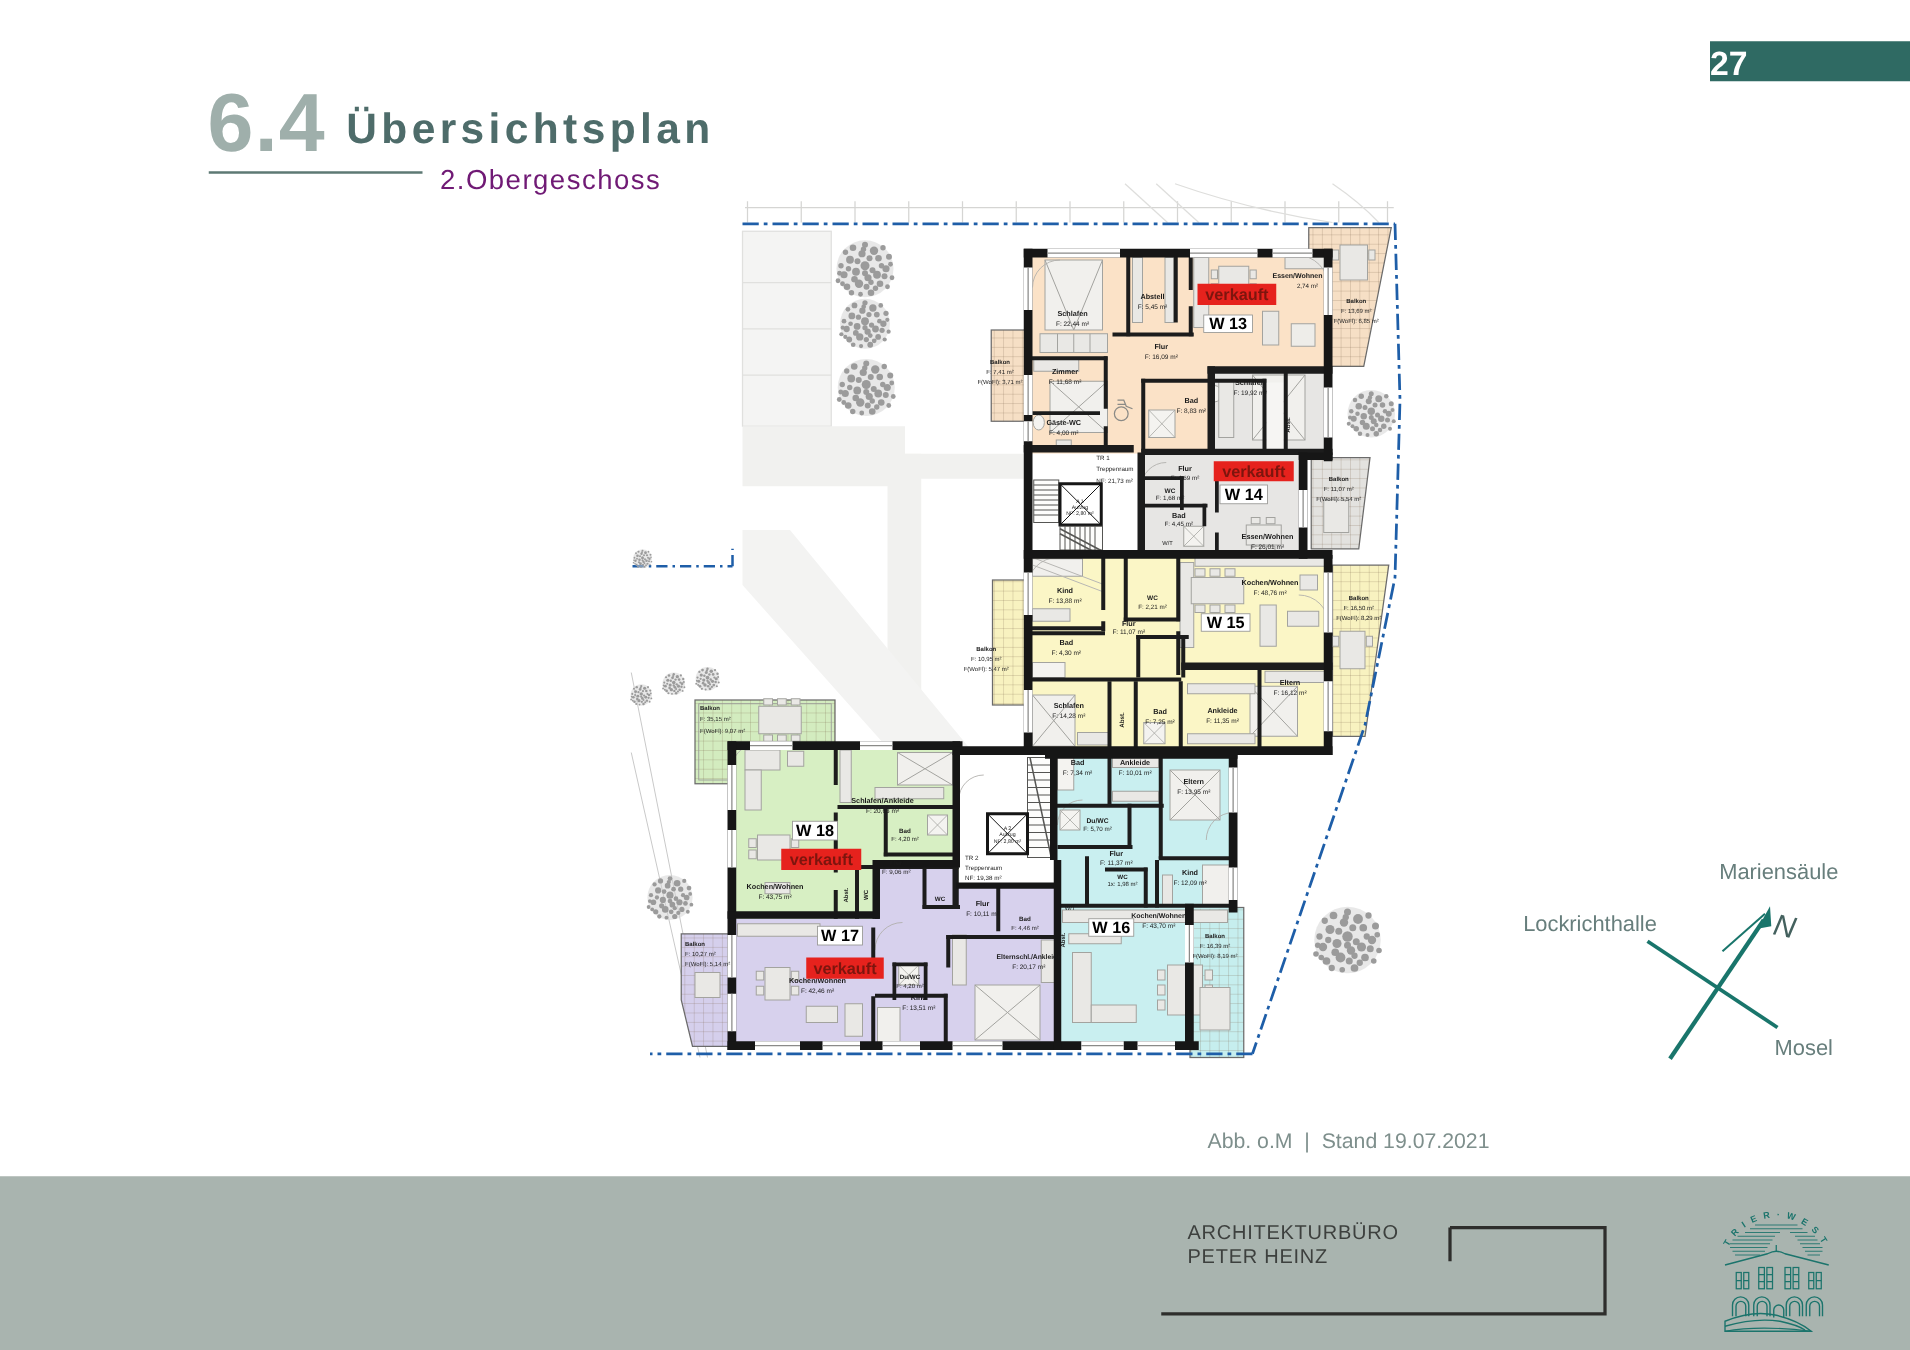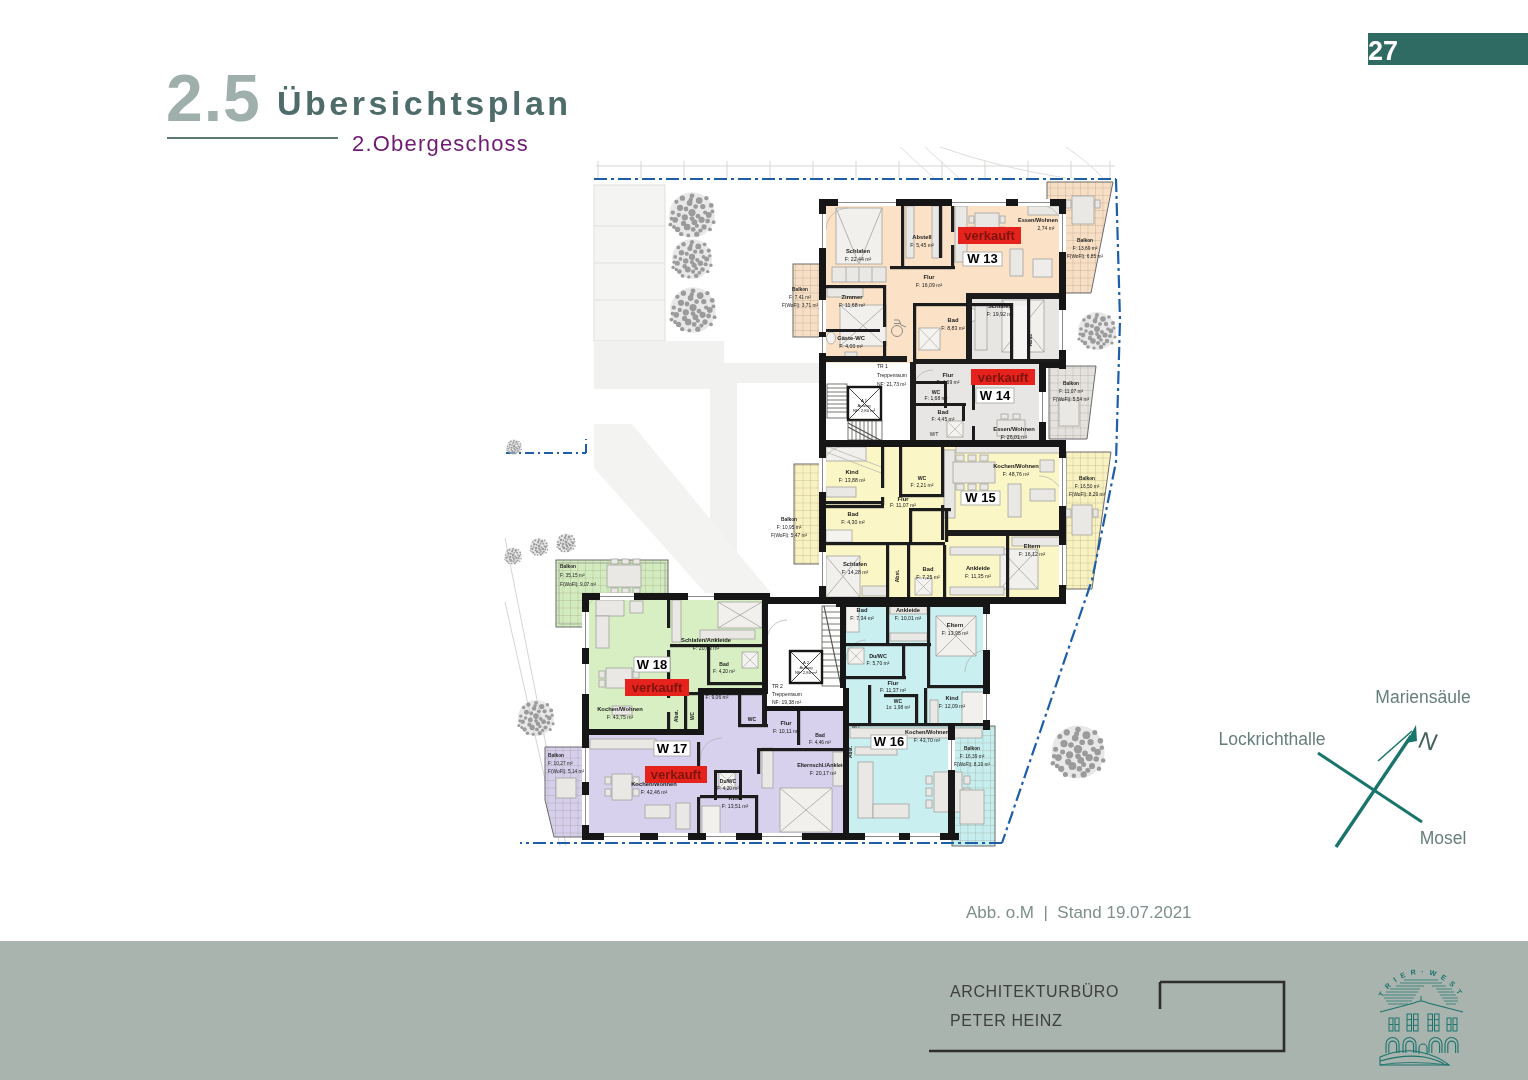--- a/index.html
+++ b/index.html
@@ -8,21 +8,21 @@
        font-family:"Liberation Sans", sans-serif;}
   .abs{position:absolute;}
 </style>
 </head>
 <body>
 
 <div class="abs" style="left:1368px;top:33px;width:160px;height:32px;background:#2f6a63;"></div>
 
 <div class="abs" style="left:1368px;top:36px;width:144px;height:28px;color:#ffffff;font-size:27px;font-weight:bold;text-align:left;">27</div>
 
-<div class="abs" style="left:166px;top:60px;color:#9fafab;font-size:66px;font-weight:bold;letter-spacing:1px;">2.5</div>
+<div class="abs" style="left:166px;top:60px;color:#9fafab;font-size:66px;font-weight:bold;letter-spacing:1px;">6.4</div>
 
 <div class="abs" style="left:277px;top:84px;color:#4e6c6a;font-size:34px;font-weight:bold;letter-spacing:3.5px;">Übersichtsplan</div>
 
 <div class="abs" style="left:167px;top:137px;width:171px;height:0;border-top:2px solid #5d7974;"></div>
 
 <div class="abs" style="left:352px;top:131px;color:#701a75;font-size:22px;letter-spacing:1.2px;">2.Obergeschoss</div>
 
 <svg class="abs" style="left:0;top:0;" width="1528" height="1080" viewBox="0 0 1528 1080">
 <defs>
   <pattern id="bgrid" width="7.5" height="7.5" patternUnits="userSpaceOnUse">
@@ -956,21 +956,21 @@
   <text x="1272" y="745" font-family="Liberation Sans, sans-serif" font-size="17.5" fill="#677e7c" text-anchor="middle">Lockrichthalle</text>
 
   <text x="1443" y="844" font-family="Liberation Sans, sans-serif" font-size="17.5" fill="#677e7c" text-anchor="middle">Mosel</text>
 </g>
 </svg>
 
 <div class="abs" style="left:966px;top:903px;width:500px;color:#7e8f8c;font-size:17px;">Abb. o.M &nbsp;|&nbsp; Stand 19.07.2021</div>
 
 <div class="abs" style="left:0;top:941px;width:1528px;height:139px;background:#a9b4af;"></div>
 
-<div class="abs" style="left:950px;top:977px;color:#3d403e;font-size:16px;letter-spacing:0.6px;line-height:29px;">ARCHITEKTURBÜRO<br>PETER HEINZ</div>
+<div class="abs" style="left:950px;top:977px;color:#3d403e;font-size:16px;letter-spacing:0.6px;line-height:19px;">ARCHITEKTURBÜRO<br>PETER HEINZ</div>
 
 <svg class="abs" style="left:920px;top:970px;" width="380" height="95" viewBox="0 0 380 95">
   <path d="M240 12 H364 V81 H9 M240 12 V39" fill="none" stroke="#2e2e2c" stroke-width="2.6"></path>
 </svg>
 
 <svg class="abs" style="left:1374px;top:962px;" width="95" height="108" viewBox="0 0 95 108">
   <path id="arcT" d="M6 42 A43 43 0 0 1 88 42" stroke="none" fill="none"></path>
   <text font-size="7.2" font-weight="bold" fill="#1b746c" font-family="Liberation Sans, sans-serif" letter-spacing="1.6">
     <textPath href="#arcT" startOffset="7">T R I E R · W E S T</textPath>
   </text>

